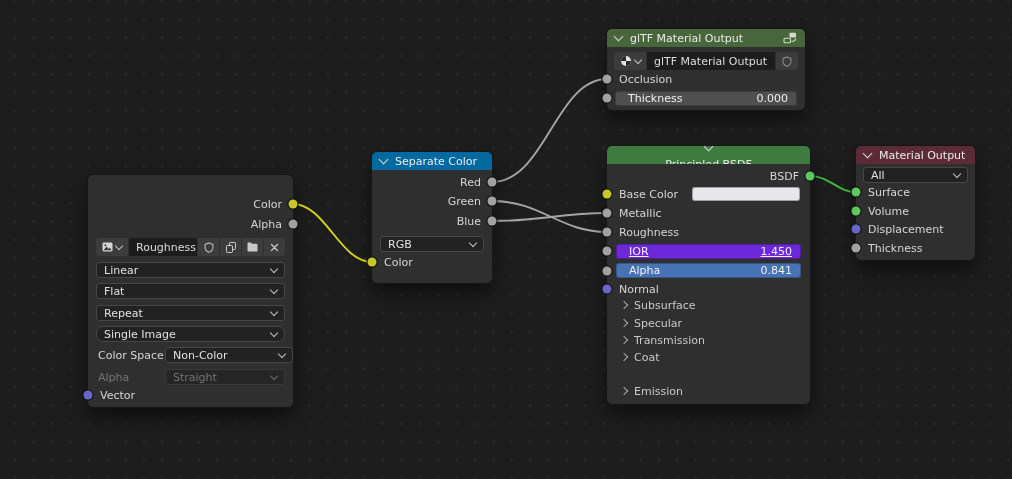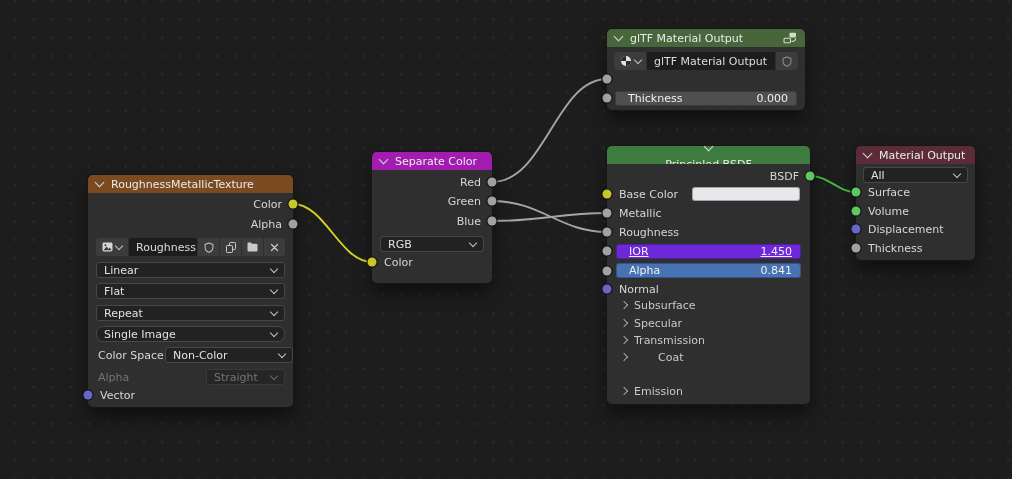--- a/index.html
+++ b/index.html
@@ -83,24 +83,20 @@
 
   <svg class="wires" width="1012" height="479">
     <path d="M 293 204 C 325 204, 340 262, 372 262" style="stroke: rgb(216, 213, 34);"></path>
     <path d="M 492 182 C 545 182, 556 79, 607 79" style="stroke: rgb(166, 166, 166);"></path>
     <path d="M 492 201 C 541 201, 560 232, 607 232" style="stroke: rgb(166, 166, 166);"></path>
     <path d="M 492 221 C 541 221, 560 213, 607 213" style="stroke: rgb(166, 166, 166);"></path>
     <path d="M 810 176 C 830 176, 837 192, 856 192" style="stroke: rgb(66, 187, 66);"></path>
   </svg>
 
   <div class="node" style="left:88px; top:175px; width:205px; height:232px;">
-    <div class="nheader" style="background-color: rgb(124, 74, 32);">
-      <span class="chevd"></span>
-      <span class="ttl">RoughnessMetallicTexture</span>
-    </div>
     <div class="row rout" style="left:0; right:0; top:21px; height:16px;">
         <span>Color</span>
       </div>
     <div class="row rout" style="left:0; right:0; top:41px; height:16px;">
         <span>Alpha</span>
       </div>
 
     <div class="row" style="left:8px; right:8px; top:63px; height:18px;">
       <div class="btnbar">
         <div class="ibtn first" style="width:32px;">
@@ -164,32 +160,32 @@
     </div>
     <div class="row" style="left:10px; right:0; top:172px; height:16px;">
       <span>Color Space</span>
       <div class="field" style="position:absolute; left:67px; right:0;">
         <span>Non-Color</span>
           <span class="fchev"></span>
       </div>
     </div>
     <div class="row dim" style="left:10px; right:8px; top:194px; height:16px;">
       <span>Alpha</span>
-      <div class="field" style="position:absolute; left:67px; right:0;margin-left:41px;">
+      <div class="field" style="position:absolute; left:67px; right:0;">
         <span>Straight</span>
           <span class="fchev"></span>
       </div>
     </div>
     <div class="row lin" style="left:0; right:0; top:212px; height:16px;">
         <span>Vector</span>
       </div>
   </div>
 
   <div class="node" style="left:372px; top:152px; width:120px; height:131px;">
-    <div class="nheader" style="background-color: #a21caf;">
+    <div class="nheader" style="background-color: #0369a1;">
       <span class="chevd"></span>
       <span class="ttl">Separate Color</span>
     </div>
     <div class="row rout" style="left:0; right:0; top:22px; height:16px;">
         <span>Red</span>
       </div>
     <div class="row rout" style="left:0; right:0; top:41px; height:16px;">
         <span>Green</span>
       </div>
     <div class="row rout" style="left:0; right:0; top:61px; height:16px;">
@@ -229,20 +225,23 @@
         <div class="namefield">
             <span>glTF Material Output</span>
           </div>
         <div class="ibtn last" style="width:22px;">
           <svg width="10" height="11" viewBox="0 0 11 12">
             <path d="M5.5 1 L9.8 2.6 V6 C9.8 8.8 7.9 10.4 5.5 11.3 C3.1 10.4 1.2 8.8 1.2 6 V2.6 Z" fill="none" stroke="#8a8a8a" stroke-width="1.2"></path>
           </svg>
         </div>
       </div>
     </div>
+    <div class="row lin" style="left:0; right:0; top:42px; height:16px;">
+        <span>Occlusion</span>
+      </div>
     <div class="row" style="left:8px; right:8px; top:62px; height:15px;">
       <div class="slider" style="width: 100%; background-color: rgb(79, 79, 79);">
         <span>Thickness</span>
         <span>0.000</span>
       </div>
     </div>
   </div>
 
   <div class="node" style="left:607px; top:146px; width:203px; height:258px;">
     <div class="nheader" style="background-color: rgb(62, 123, 62); flex-direction: column;">
@@ -283,21 +282,21 @@
         <span>Subsurface</span>
     </div>
     <div class="row" style="left:14px; right:0; top:169px; height:16px; color:#c9c9c9;">
       <span class="chevr"></span>
         <span>Specular</span>
     </div>
     <div class="row" style="left:14px; right:0; top:186px; height:16px; color:#c9c9c9;">
       <span class="chevr"></span>
         <span>Transmission</span>
     </div>
-    <div class="row" style="left:14px; right:0; top:203px; height:16px; color:#c9c9c9;gap:24px;">
+    <div class="row" style="left:14px; right:0; top:203px; height:16px; color:#c9c9c9;">
       <span class="chevr"></span>
         <span>Coat</span>
     </div>
     <div class="row" style="left:14px; right:0; top:237px; height:16px; color:#c9c9c9;">
       <span class="chevr"></span>
         <span>Emission</span>
     </div>
   </div>
 
   <div class="node" style="left:856px; top:146px; width:119px; height:114px;">

